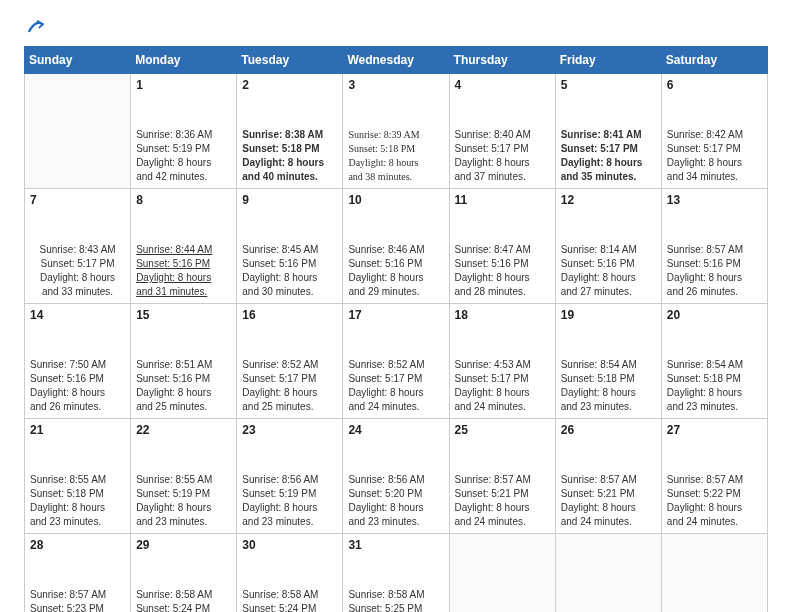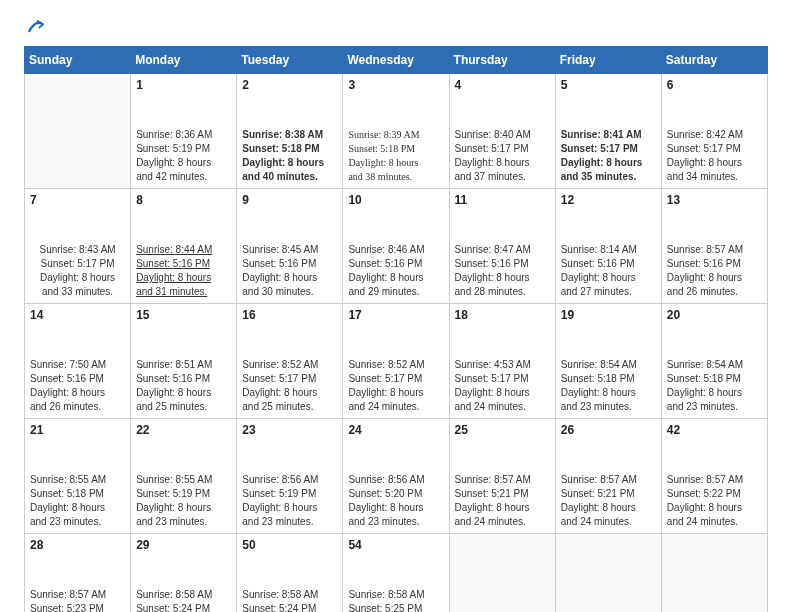--- a/index.html
+++ b/index.html
@@ -317,21 +317,21 @@
 and 24 minutes.</div>
           </td>
           <td>
             <span class="day-num">26</span>
             <div class="day-info" style="white-space: pre-line;">Sunrise: 8:57 AM
 Sunset: 5:21 PM
 Daylight: 8 hours
 and 24 minutes.</div>
           </td>
           <td>
-            <span class="day-num">42</span>
+            <span class="day-num">27</span>
             <div class="day-info" style="white-space: pre-line;">Sunrise: 8:57 AM
 Sunset: 5:22 PM
 Daylight: 8 hours
 and 24 minutes.</div>
           </td>
         </tr>
         <tr class="last-row">
           <td>
             <span class="day-num">28</span>
             <div class="day-info" style="white-space: pre-line;">Sunrise: 8:57 AM
@@ -340,28 +340,28 @@
 and 25 minutes.</div>
           </td>
           <td>
             <span class="day-num">29</span>
             <div class="day-info" style="white-space: pre-line;">Sunrise: 8:58 AM
 Sunset: 5:24 PM
 Daylight: 8 hours
 and 26 minutes.</div>
           </td>
           <td>
-            <span class="day-num">50</span>
+            <span class="day-num">30</span>
             <div class="day-info" style="white-space: pre-line;">Sunrise: 8:58 AM
 Sunset: 5:24 PM
 Daylight: 8 hours
 and 26 minutes.</div>
           </td>
           <td>
-            <span class="day-num">54</span>
+            <span class="day-num">31</span>
             <div class="day-info" style="white-space: pre-line;">Sunrise: 8:58 AM
 Sunset: 5:25 PM
 Daylight: 8 hours
 and 27 minutes.</div>
           </td>
           <td class="empty-cell"></td>
           <td class="empty-cell"></td>
           <td class="empty-cell"></td>
         </tr>
       </tbody>

